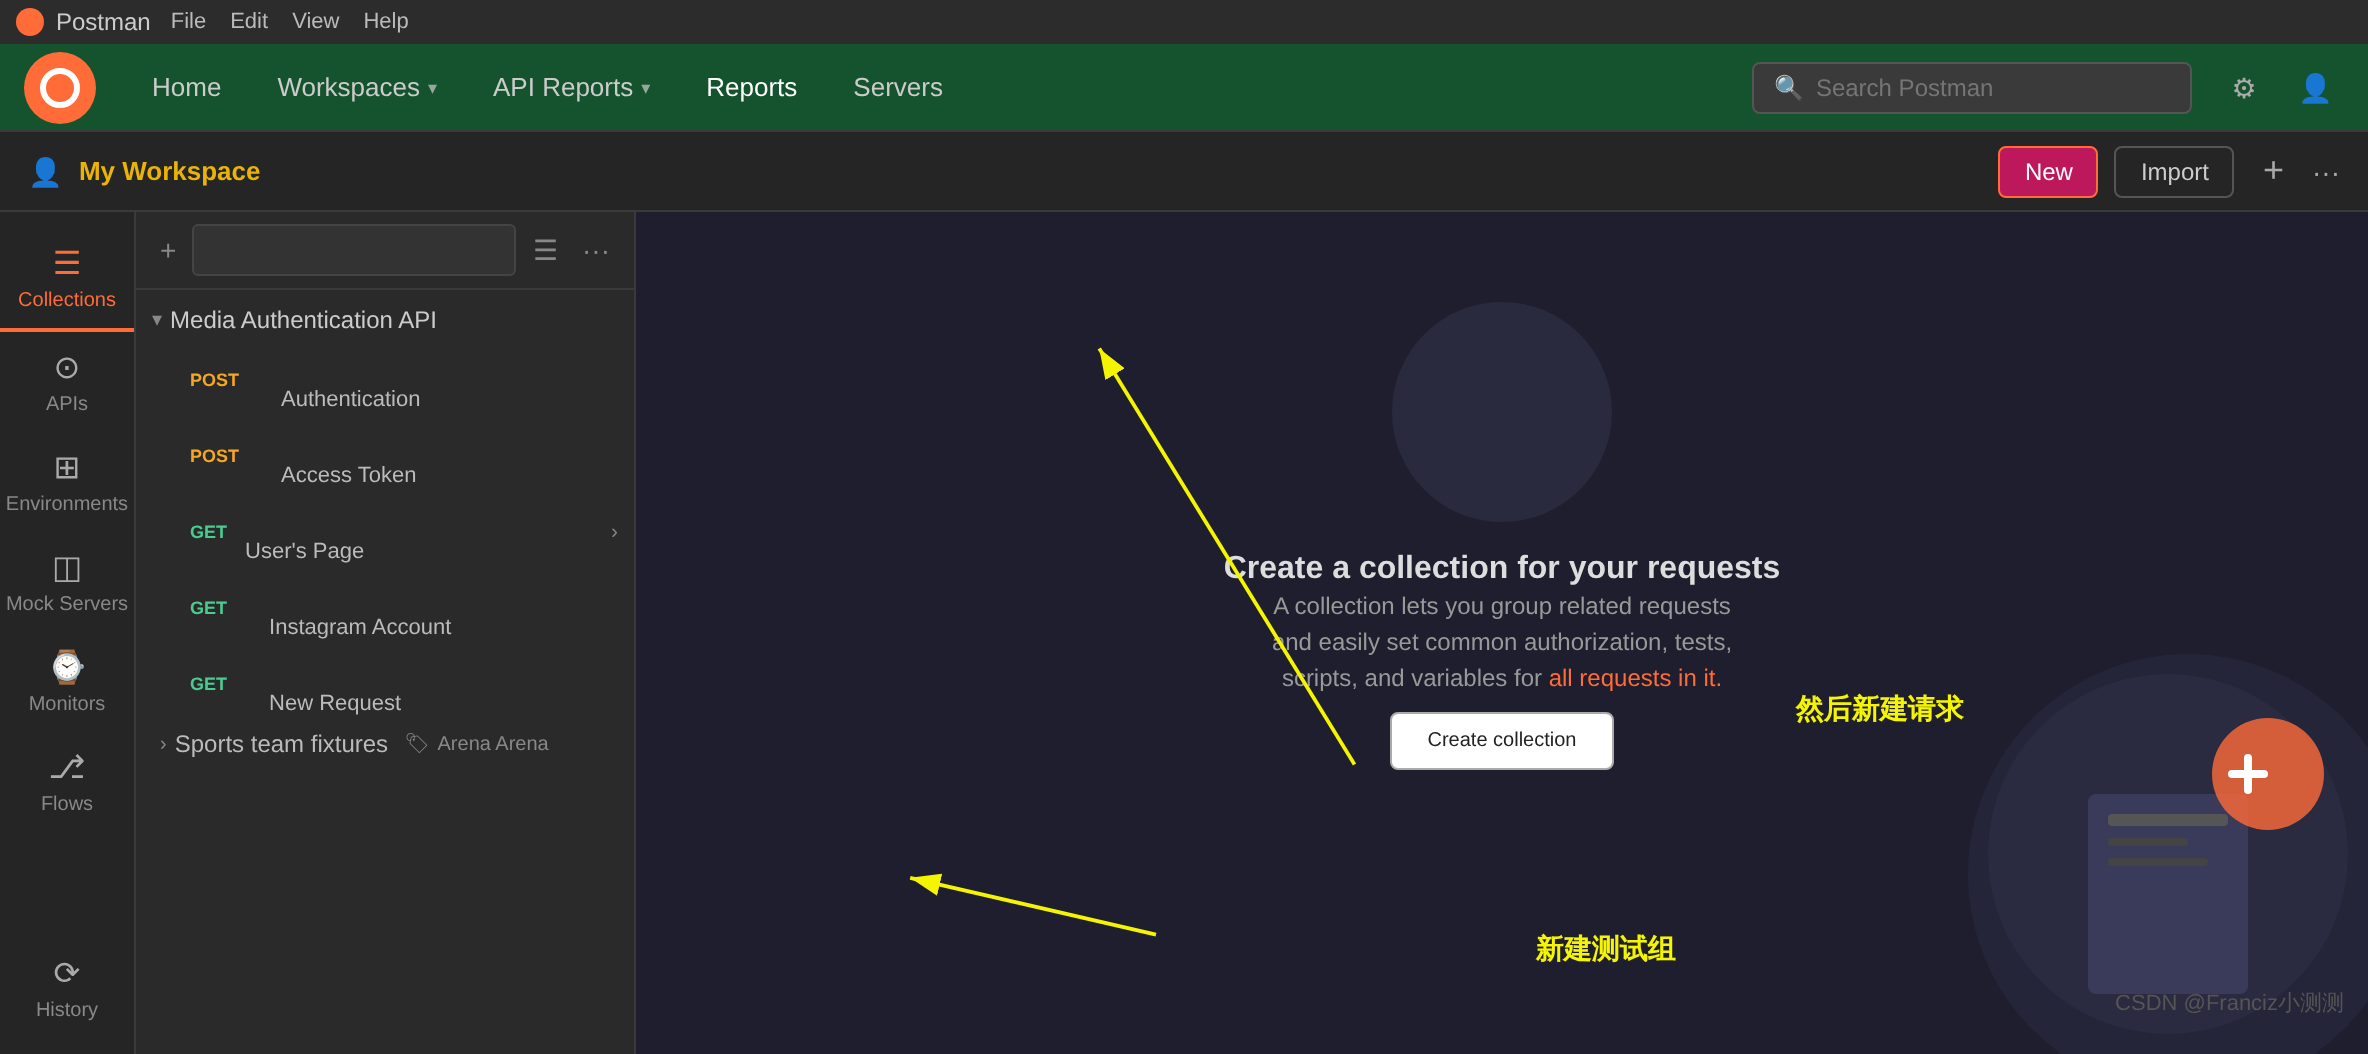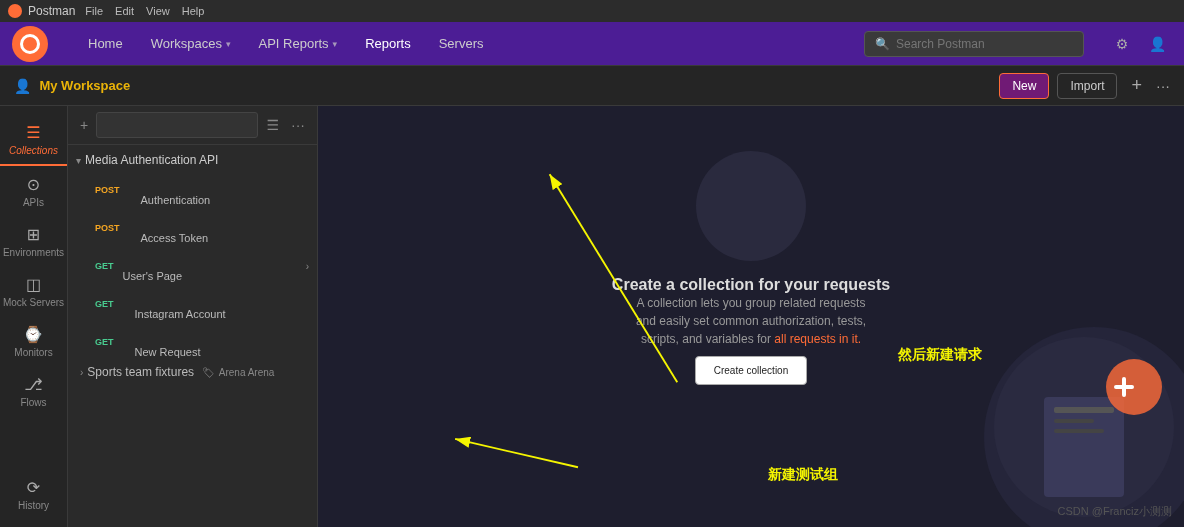--- a/index.html
+++ b/index.html
@@ -38,26 +38,26 @@
     }
     #titlebar .menu-item {
       font-size: 11px;
       color: #bbb;
       cursor: pointer;
     }
 
     
     #topnav {
       height: 44px;
-      background: #4c1d95;
+      background: #14532d;
       border-bottom: 1px solid #3a3a3a;
       display: flex;
       align-items: center;
       padding: 0 12px;
-      gap: 12px;
+      gap: 0;
     }
     .logo-btn {
       width: 36px; height: 36px;
       background: #ff6c37;
       border-radius: 50%;
       display: flex; align-items: center; justify-content: center;
       margin-right: 16px;
       flex-shrink: 0;
     }
     .logo-inner {
@@ -146,21 +146,21 @@
     .ws-btn {
       padding: 5px 12px;
       border-radius: 4px;
       font-size: 12px;
       cursor: pointer;
       border: 1px solid #555;
       background: transparent;
       color: #ccc;
     }
     .ws-btn.primary {
-      background: #701a75;
+      background: #be185d;
       border-color: #ff6c37;
       color: white;
     }
     .plus-btn {
       background: transparent;
       border: none;
       color: #aaa;
       font-size: 18px;
       cursor: pointer;
       padding: 0 6px;
@@ -204,21 +204,21 @@
       width: 20px; height: 20px;
       display: flex; align-items: center; justify-content: center;
       font-size: 16px;
       color: #aaa;
     }
     .sidebar-icon-item.active .icon-shape { color: #ff6c37; }
     .sidebar-icon-item .icon-label {
       font-size: 10px;
       color: #888;
     }
-    .sidebar-icon-item.active .icon-label { color: #ff6c37; font-style: italic; }
+    .sidebar-icon-item.active .icon-label { color: #ff6c37; }
     .sidebar-spacer { flex: 1; }
     .sidebar-bottom {
       width: 100%;
       display: flex;
       flex-direction: column;
       align-items: center;
       padding-bottom: 8px;
     }
 
     
@@ -338,21 +338,21 @@
       font-size: 12px;
       color: #999;
       max-width: 240px;
       line-height: 1.5;
       text-align: center;
     }
     .welcome-desc .highlight { color: #ff6c37; }
 
     .watermark {
       position: absolute;
-      bottom: 8px;
+      bottom: 18px;
       right: 12px;
       font-size: 11px;
       color: #555;
     }
 
     .collections-main {
       display: flex;
       flex-direction: column;
       align-items: center;
       padding: 20px 30px;

